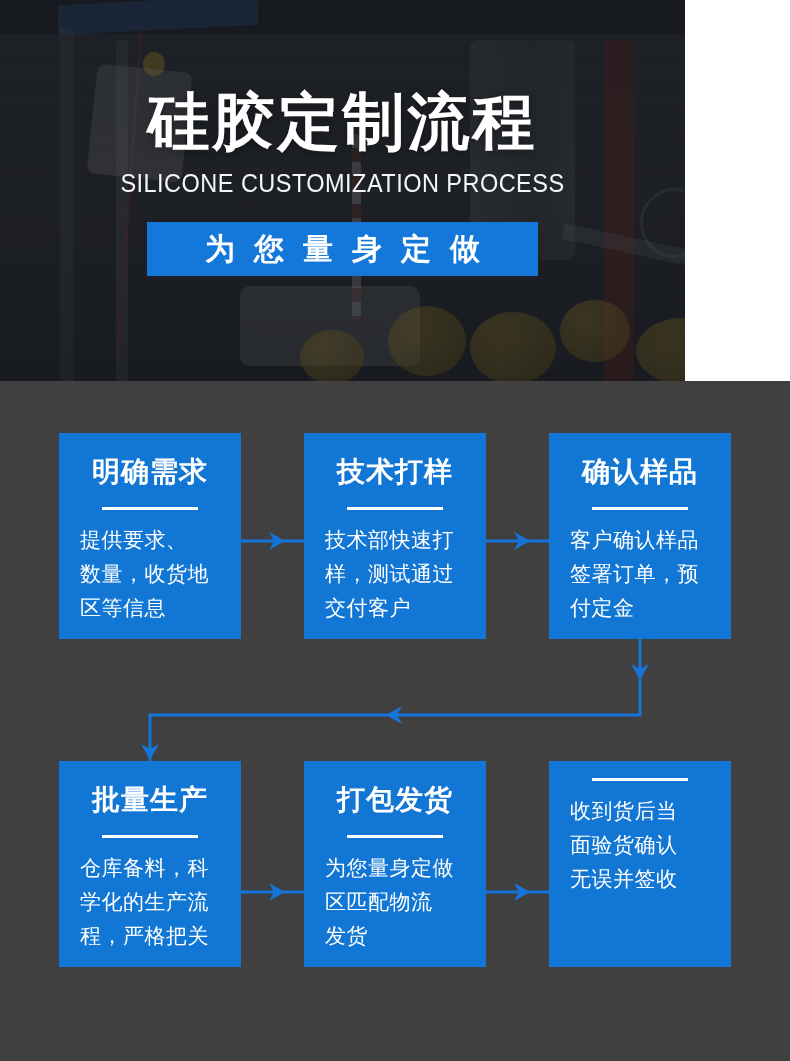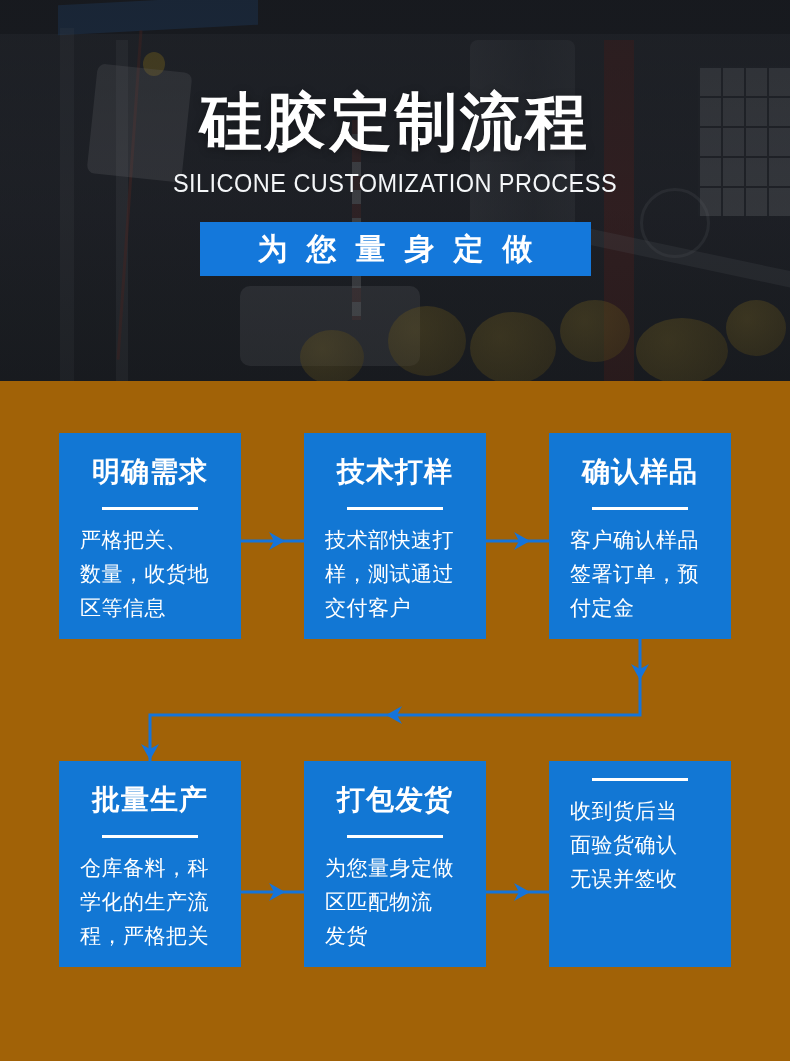--- a/index.html
+++ b/index.html
@@ -1,21 +1,21 @@
 <!DOCTYPE html>
 <html><head>
 <meta charset="utf-8">
 <style>
   * { margin:0; padding:0; box-sizing:border-box; }
   html,body { background:#ffffff; }
   body { font-family:"Liberation Sans","DejaVu Sans",sans-serif; }
   .page { position:relative; width:790px; height:1061px; margin:0 auto; background:#ffffff; overflow:hidden; }
 
   
-  .hero { position:relative; width:790px; height:381px; background:linear-gradient(180deg,#31353b 0%,#2a2d33 55%,#26292e 100%); overflow:hidden; }
+  .hero { position:relative; width:685px; height:381px; background:linear-gradient(180deg,#31353b 0%,#2a2d33 55%,#26292e 100%); overflow:hidden; }
   .hero-bg { position:absolute; inset:0; }
   .hero-bg > div { position:absolute; }
   .ceiling-beam   { left:0; top:0; width:790px; height:34px; background:#1f2227; opacity:.8; }
   .blue-sign      { left:58px; top:0; width:200px; height:30px; background:#2e66a8; opacity:.45; transform:skewY(-3deg); }
   .gray-post-1    { left:60px; top:28px; width:14px; height:353px; background:#8a8f96; opacity:.16; }
   .gray-post-2    { left:116px; top:40px; width:12px; height:341px; background:#9aa0a6; opacity:.18; }
   .red-stripe-pole{ left:352px; top:120px; width:9px; height:200px; background:repeating-linear-gradient(180deg,#8a3a30 0 14px,#d8d8d8 14px 28px); opacity:.35; }
   .red-pillar     { left:604px; top:40px; width:30px; height:341px; background:#6d2a22; opacity:.55; }
   .red-cable      { left:128px; top:30px; width:3px; height:330px; background:#7c352c; opacity:.5; transform:rotate(4deg); }
   .yellow-hook    { left:143px; top:52px; width:22px; height:24px; border-radius:50%; background:#c6a325; opacity:.55; }
@@ -36,21 +36,21 @@
   .bucket.b6 { left:726px; top:300px; width:60px; height:56px; }
   .hero-overlay { position:absolute; inset:0; background:linear-gradient(180deg,rgba(16,18,23,.60) 0%,rgba(16,18,23,.50) 55%,rgba(14,16,20,.58) 100%); }
 
   .hero-content { position:absolute; inset:0; z-index:3; text-align:center; color:#ffffff; }
   .hero-title { margin-top:90px; font-size:62px; line-height:64px; font-weight:700; letter-spacing:3px; color:#ffffff; text-shadow:0 2px 8px rgba(0,0,0,.35); }
   .hero-subtitle { margin-top:16px; font-size:25px; line-height:26px; font-weight:400; letter-spacing:.5px; color:#f4f6f8; transform:scaleX(.94); }
   .hero-button { margin:26px auto 0; width:391px; height:54px; line-height:54px; background:#1478db; color:#ffffff;
                  font-size:30px; font-weight:700; letter-spacing:19px; padding-left:19px; cursor:pointer; }
 
   
-  .flow { position:relative; width:790px; height:680px; background:#a16207; }
+  .flow { position:relative; width:790px; height:680px; background:#404040; }
   .flow-arrows { position:absolute; left:0; top:0; width:790px; height:680px; }
   .step { position:absolute; width:182px; height:206px; background:#1277d4; color:#ffffff; }
   .step.r1 { top:52px; }  .step.r2 { top:380px; }
   .step.c1 { left:59px; } .step.c2 { left:304px; } .step.c3 { left:549px; }
   .step-title { margin-top:21px; text-align:center; font-size:28px; line-height:36px; font-weight:700; letter-spacing:1px; }
   .step-divider { width:96px; height:3px; background:#ffffff; margin:17px auto 0; }
   .step-desc { margin:13px 0 0; padding:0 21px; font-size:21px; line-height:34px; letter-spacing:.5px; white-space:pre-line; text-align:left; }
 </style>
 </head>
 <body>
@@ -110,21 +110,21 @@
 
         <polygon points="640,299 631,283 640,288 649,283"></polygon>
         <polygon points="386,334 402,325 397,334 402,343"></polygon>
         <polygon points="150,379 141,363 150,368 159,363"></polygon>
       </g>
     </svg>
 
     <div class="step r1 c1">
       <div class="step-title">明确需求</div>
       <div class="step-divider"></div>
-      <div class="step-desc">严格把关、
+      <div class="step-desc">提供要求、
 数量，收货地
 区等信息</div>
     </div>
     <div class="step r1 c3">
       <div class="step-title">确认样品</div>
       <div class="step-divider"></div>
       <div class="step-desc">客户确认样品
 签署订单，预
 付定金</div>
     </div>

